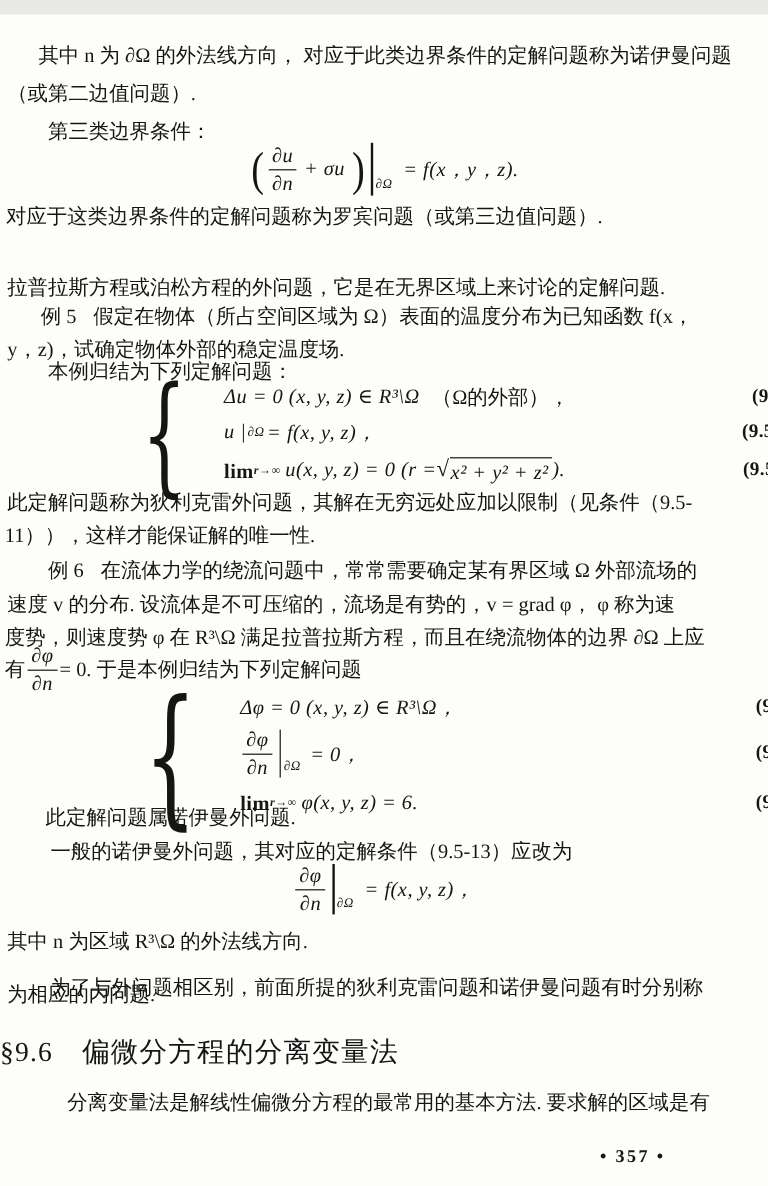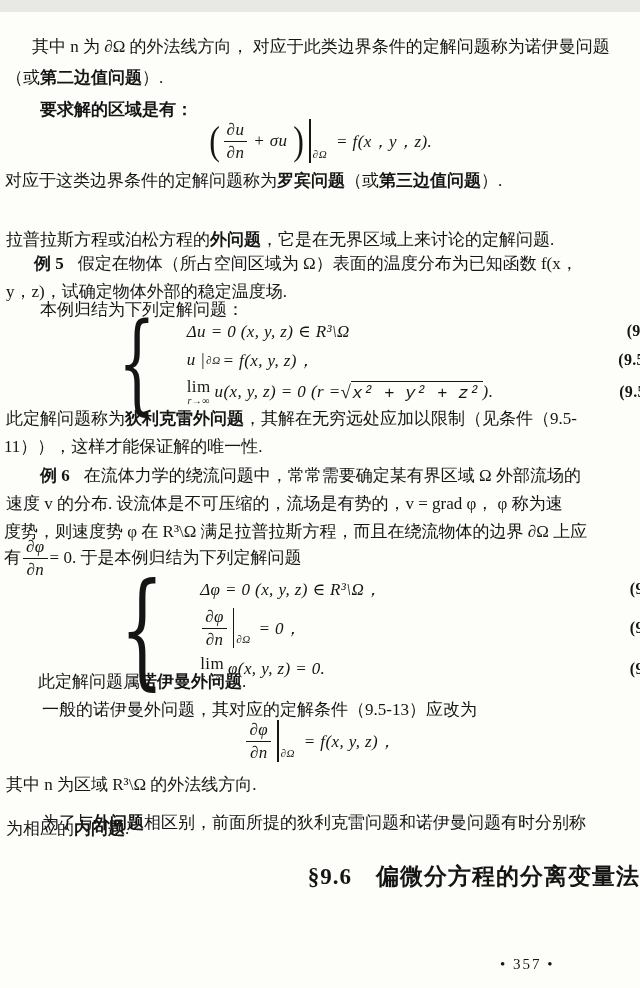--- a/index.html
+++ b/index.html
@@ -7,59 +7,59 @@
     position:relative;
     width:640px;height:988px;
     margin:12px auto;
     background:#fdfdfa;
     color:#151515;
     font-family:"Liberation Serif","DejaVu Serif",serif;
     font-size:17px;
     overflow:hidden;
   }
   .ln{position:absolute;white-space:nowrap;line-height:22px;}
-  .b{font-weight:700;}
+  .b{font-weight:400;}
   .gap{display:inline-block;width:14px;}
   .math{font-family:"Liberation Serif","DejaVu Serif",serif;font-style:italic;letter-spacing:.4px;}
   .cn{font-style:normal;letter-spacing:0;}
   
   .frac{display:inline-flex;flex-direction:column;align-items:center;vertical-align:middle;line-height:1.15;font-style:italic;margin:0 2px;}
   .frac .fn{border-bottom:1.5px solid #151515;padding:0 3px 1px;}
   .frac .fd{padding:1px 3px 0;}
   
   .barsub{display:inline-flex;align-items:flex-end;vertical-align:middle;margin:0 3px 0 4px;}
   .vbar{display:inline-block;width:1.6px;background:#151515;}
   .bsub{font-size:11px;font-style:italic;padding:0 0 3px 2px;}
   
-  .lim{display:inline-flex;flex-direction:column;align-items:center;line-height:1;font-style:normal;vertical-align:middle;margin-right:4px;}
+  .lim{display:inline-flex;flex-direction:row;align-items:center;line-height:1;font-style:normal;vertical-align:middle;margin-right:4px;font-weight:bold;}
   .lim .limsub{font-size:10px;font-style:italic;margin-top:1px;}
   
   .sqrt{font-style:normal;font-size:19px;}
-  .rad{border-top:1.6px solid #151515;padding:2px 3px 0 1px;font-family:Liberation Mono, monospace;}
+  .rad{border-top:1.6px solid #151515;padding:2px 3px 0 1px;}
   
   .formula{position:absolute;left:0;width:100%;display:flex;justify-content:center;align-items:center;}
   .bigparen{font-style:normal;font-size:40px;font-weight:300;line-height:1;transform:scaleX(.8);}
   
   .eqsys{position:absolute;display:flex;align-items:center;}
   .brace{font-family:"DejaVu Serif",serif;font-weight:300;line-height:.85;transform:scaleX(.55);transform-origin:left center;}
   .eqs{display:flex;flex-direction:column;}
   .eqrow{display:flex;align-items:center;}
   .eqnum{margin-left:auto;font-style:normal;font-weight:600;letter-spacing:.3px;font-size:16px;}
-  .hdr{position:absolute;left:0;width:100%;text-align:right;font-weight:700;font-size:23px;letter-spacing:1px;}
-  .pagenum{position:absolute;font-weight:400;font-size:15px;letter-spacing:2px;}
+  .hdr{position:absolute;left:0;width:100%;text-align:left;font-weight:400;font-size:23px;letter-spacing:1px;}
+  .pagenum{position:absolute;font-weight:700;font-size:15px;letter-spacing:2px;}
 </style>
 </head>
 <body>
 
 <div class="page">
 
   <div class="ln" style="top:24px;left:32px"><span>其中 n 为 ∂Ω 的外法线方向， 对应于此类边界条件的定解问题称为诺伊曼问题</span></div>
   <div class="ln" style="top:55px;left:6px"><span>（或</span><span class="b">第二边值问题</span><span>）.</span></div>
 
-  <div class="ln b" style="top:87px;left:40px">要求解的区域是有：</div>
+  <div class="ln b" style="top:87px;left:40px">第三类边界条件：</div>
 
   <div class="formula math" style="top:103px;height:52px">
     <span class="bigparen">(</span>
     <span class="frac">
         <span class="fn">∂u</span>
         <span class="fd">∂n</span>
       </span>
     <span style="margin:0 4px">+ σu</span>
     <span class="bigparen">)</span>
     <span class="barsub">
@@ -75,20 +75,21 @@
 
   <div class="ln" style="top:241px;left:34px"><span class="b">例 5</span><span class="gap"></span><span>假定在物体（所占空间区域为 Ω）表面的温度分布为已知函数 f(x，</span></div>
   <div class="ln" style="top:269px;left:6px">y，z)，试确定物体外部的稳定温度场.</div>
   <div class="ln" style="top:287px;left:40px">本例归结为下列定解问题：</div>
 
   <div class="eqsys" style="top:304px;left:118px;height:94px">
     <span class="brace" style="font-size:108px">{</span>
     <div class="eqs math" style="width:486px">
       <div class="eqrow" style="height:30px">
         <span>Δu = 0  (x, y, z) ∈ R³\Ω</span>
+          <span class="cn" style="margin-left:10px">（Ω的外部），</span>
         <span class="eqnum">(9.5-9)</span>
       </div>
       <div class="eqrow" style="height:28px">
         <span>u |</span>
           <sub class="bsub" style="padding:0 2px 0 1px">∂Ω</sub>
           <span>= f(x, y, z)，</span>
         <span class="eqnum">(9.5-10)</span>
       </div>
       <div class="eqrow" style="height:36px">
         <span class="lim">
@@ -136,21 +137,21 @@
             <span class="bsub">∂Ω</span>
           </span>
         <span style="margin-left:5px">= 0，</span>
         <span class="eqnum">(9.5-13)</span>
       </div>
       <div class="eqrow" style="height:34px">
         <span class="lim">
             <span>lim</span>
             <span class="limsub">r→∞</span>
           </span>
-        <span>φ(x, y, z) = 0.</span>
+        <span>φ(x, y, z) = 6.</span>
         <span class="eqnum">(9.5-14)</span>
       </div>
     </div>
   </div>
 
   <div class="ln" style="top:659px;left:38px"><span>此定解问题属</span><span class="b">诺伊曼外问题</span><span>.</span></div>
   <div class="ln" style="top:687px;left:42px">一般的诺伊曼外问题，其对应的定解条件（9.5-13）应改为</div>
 
   <div class="formula math" style="top:703px;height:52px">
     <span class="frac">
@@ -164,16 +165,17 @@
     <span style="margin-left:6px">= f(x, y, z)，</span>
   </div>
 
   <div class="ln" style="top:800px;left:42px"><span>为了与</span><span class="b">外问题</span><span>相区别，前面所提的狄利克雷问题和诺伊曼问题有时分别称</span></div>
 
   <div class="ln" style="top:762px;left:6px">其中 n 为区域 R³\Ω  的外法线方向.</div>
   <div class="ln" style="top:806px;left:6px"><span>为相应的</span><span class="b">内问题</span><span>.</span></div>
 
   <div class="hdr" style="top:849px">§9.6　偏微分方程的分离变量法</div>
 
+  <div class="ln" style="top:896px;left:56px">分离变量法是解线性偏微分方程的最常用的基本方法.  要求解的区域是有</div>
 
   <div class="pagenum" style="top:944px;left:500px">• 357 •</div>
 
 </div>
 
 </body></html>

